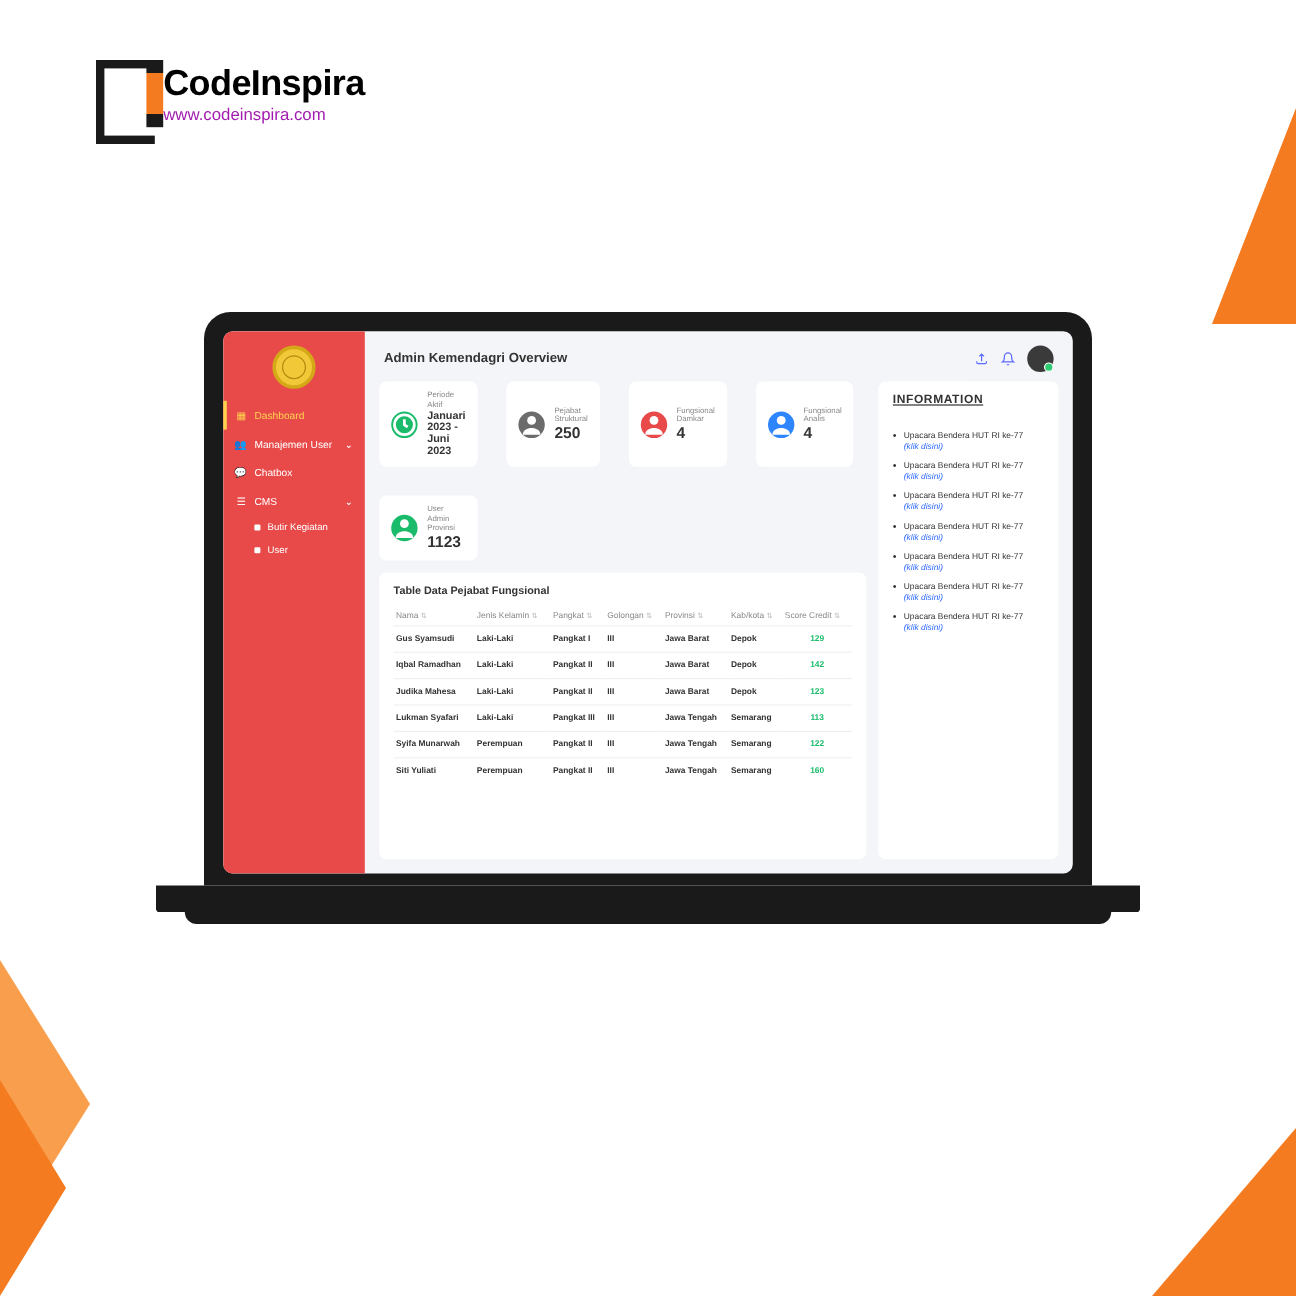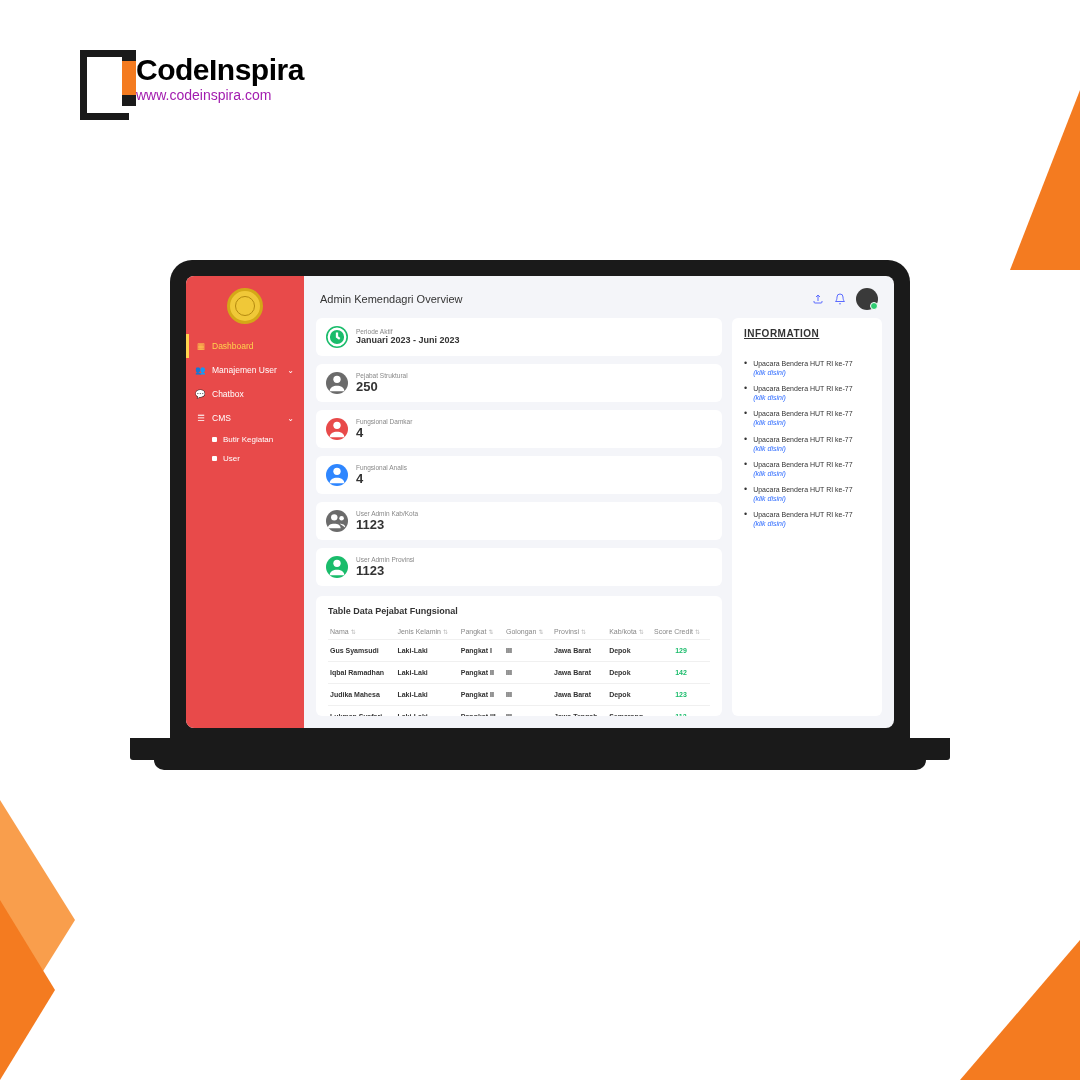--- a/index.html
+++ b/index.html
@@ -34,29 +34,29 @@
 .nav-item{display:flex;align-items:center;gap:6px;padding:7px 10px;font-size:8.5px;cursor:pointer;position:relative}
 .nav-item.active{color:#ffd34e}
 .nav-item.active::before{content:"";position:absolute;left:0;top:0;bottom:0;width:3px;background:#ffd34e}
 .nav-icon{width:10px;height:10px;flex-shrink:0;display:inline-flex;align-items:center;justify-content:center}
 .nav-chev{margin-left:auto;font-size:8px}
 .nav-sub{padding-left:26px;display:flex;align-items:center;gap:6px;padding-top:5px;padding-bottom:5px;font-size:8px}
 .nav-sub::before{content:"";width:5px;height:5px;background:#fff;border-radius:1px}
 
 .main{flex:1;display:flex;flex-direction:column;min-width:0}
 .topbar{display:flex;align-items:center;padding:12px 16px 8px;gap:8px}
-.topbar h2{font-size:11px;font-weight:400}
+.topbar h2{font-size:11px;font-weight:700}
 .topbar-right{margin-left:auto;display:flex;align-items:center;gap:10px}
 .topbar-icon{width:12px;height:12px;color:#5b6bff;cursor:pointer}
 .avatar{width:22px;height:22px;border-radius:50%;background:#3a3a3a;position:relative}
 .avatar::after{content:"";position:absolute;bottom:0;right:0;width:6px;height:6px;background:#2ecc71;border-radius:50%;border:1px solid #fff}
 
 .content{display:flex;gap:10px;padding:0 12px 12px;flex:1;min-height:0}
 .left-col{flex:1;min-width:0;display:flex;flex-direction:column;gap:10px}
-.cards{display:grid;grid-template-columns:repeat(1,1fr);gap:8px}
+.cards{display:grid;grid-template-columns:repeat(5,1fr);gap:24px}
 .card{background:#fff;border-radius:6px;padding:8px 10px;display:flex;align-items:center;gap:8px}
 .card-icon{width:22px;height:22px;border-radius:50%;display:flex;align-items:center;justify-content:center;color:#fff;flex-shrink:0;font-size:10px}
 .ci-green{background:#1abc6b}
 .ci-blue{background:#2e86ff}
 .ci-gray{background:#6b6b6b}
 .ci-red{background:#e84a4a}
 .card-label{font-size:6.5px;color:#888;line-height:1.2}
 .card-value{font-size:13px;font-weight:700;line-height:1.1}
 .card-value.sm{font-size:9px}
 

